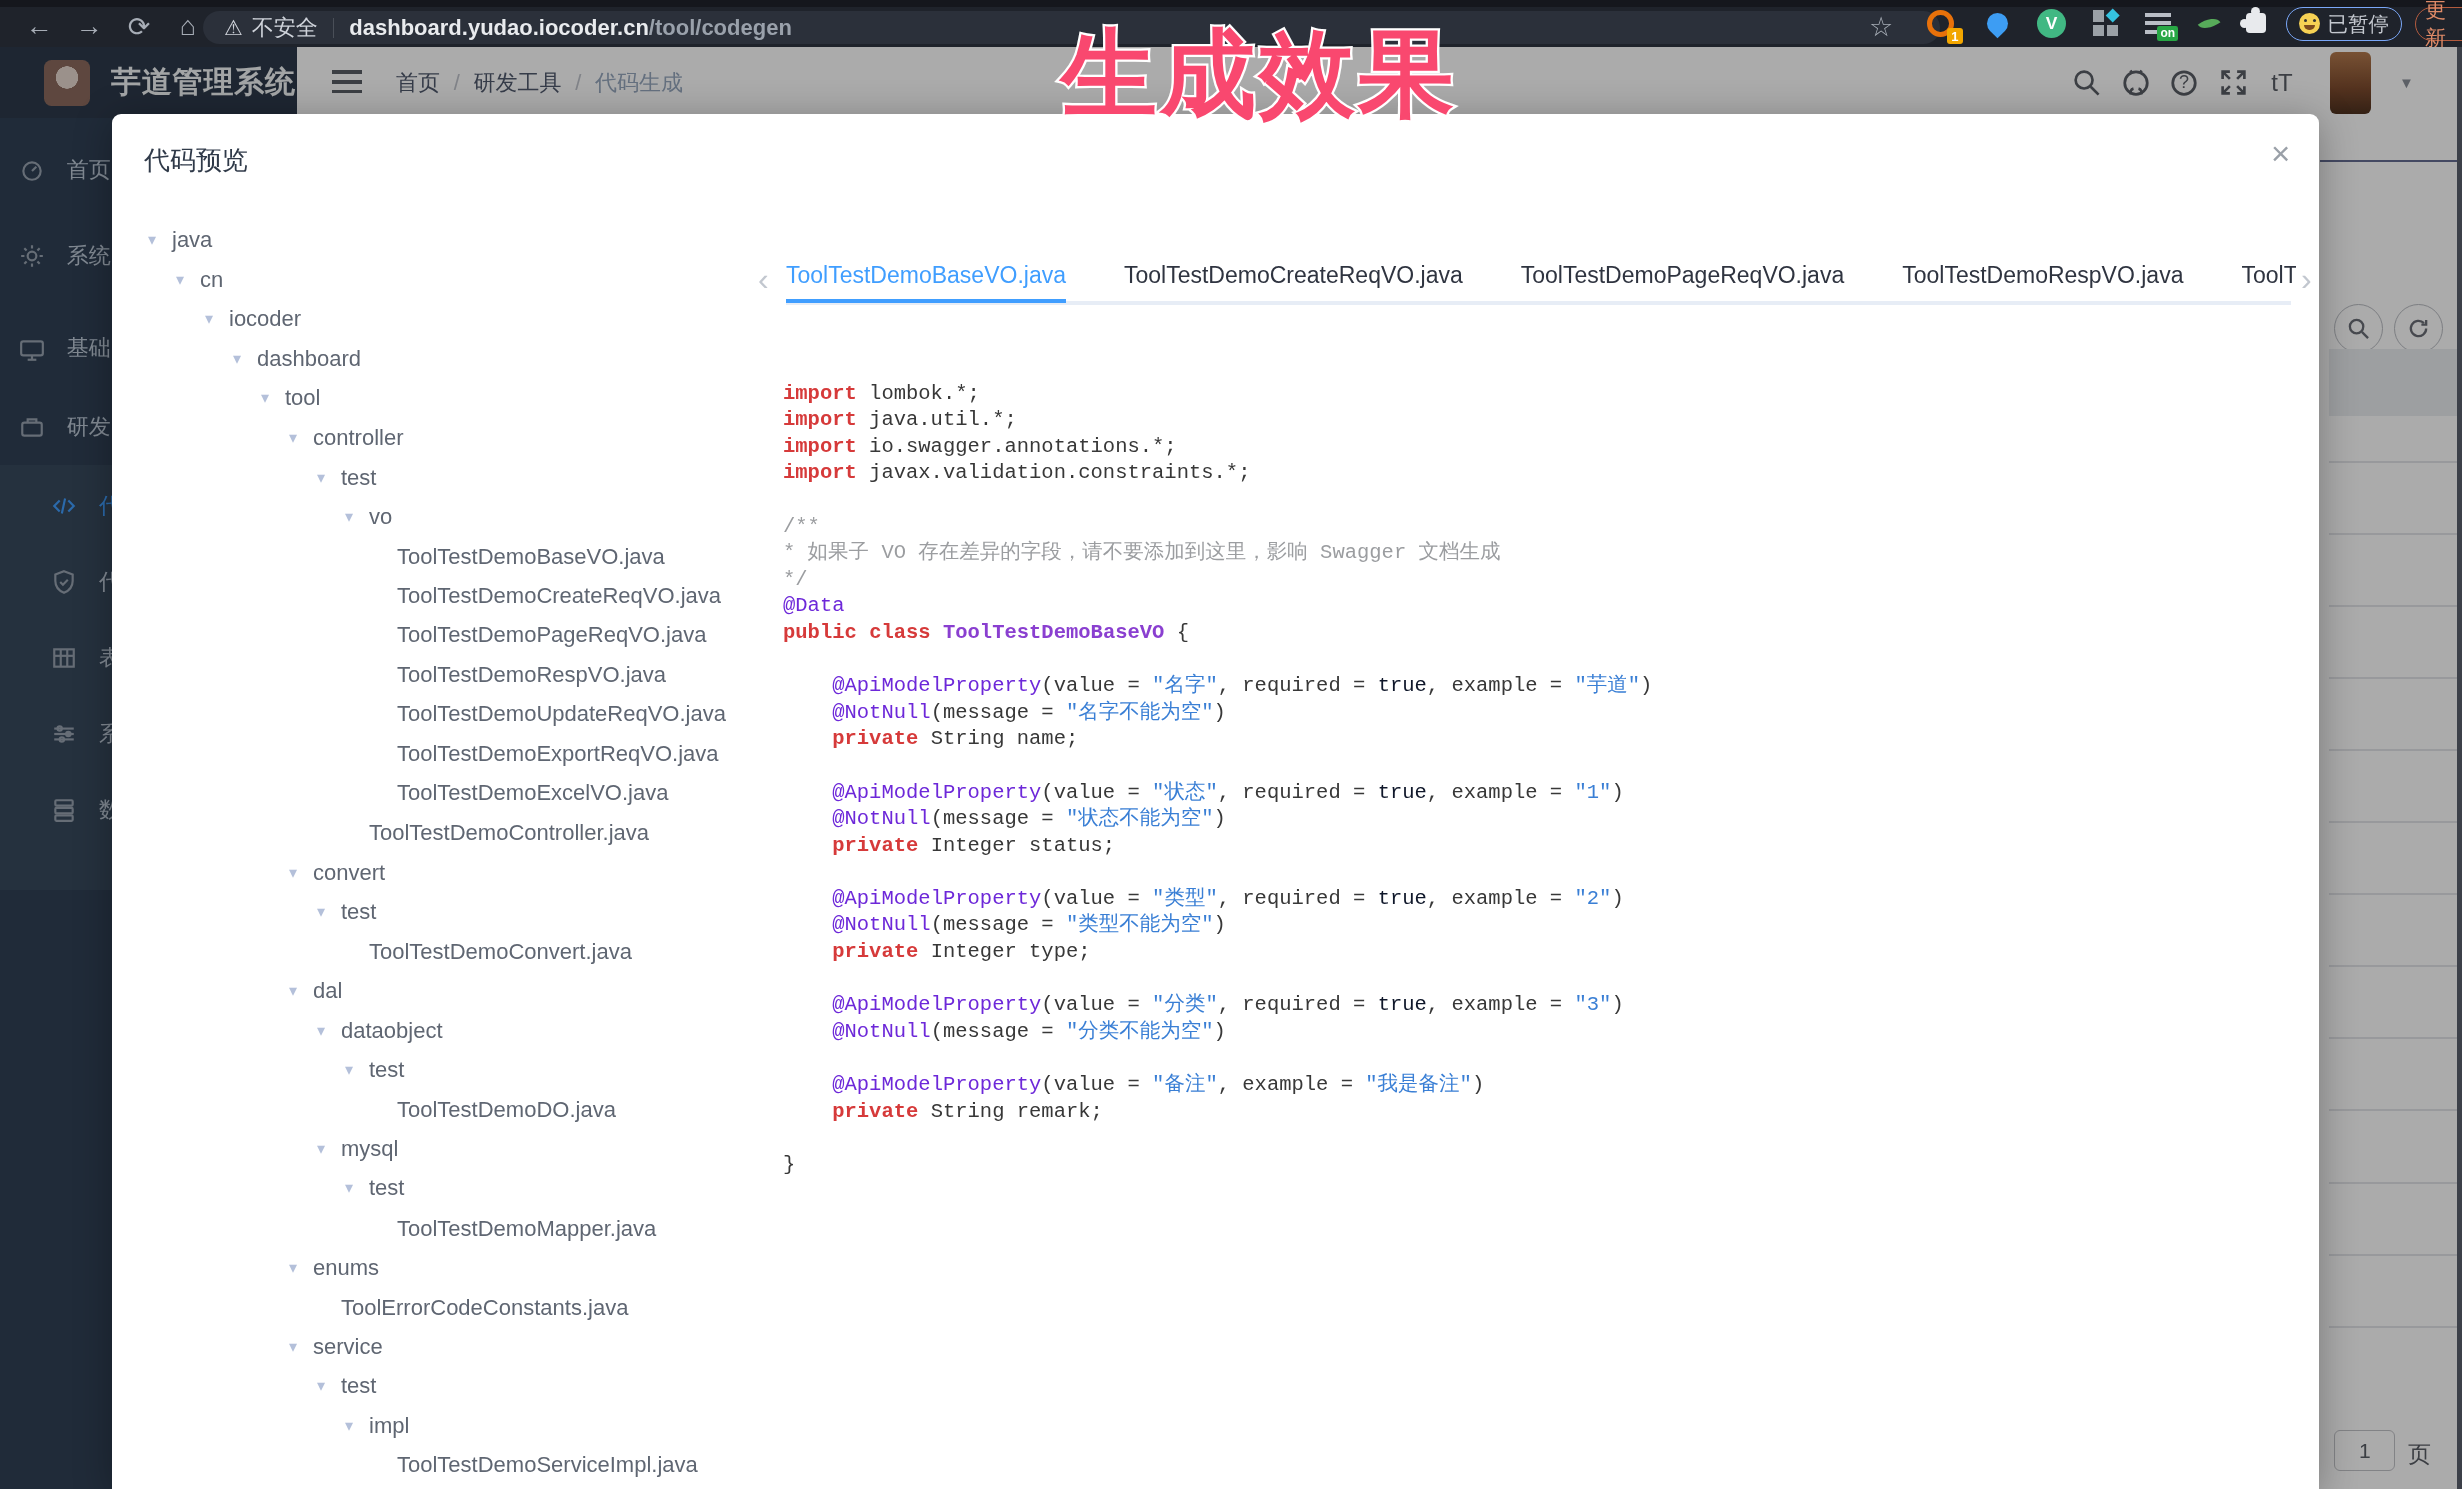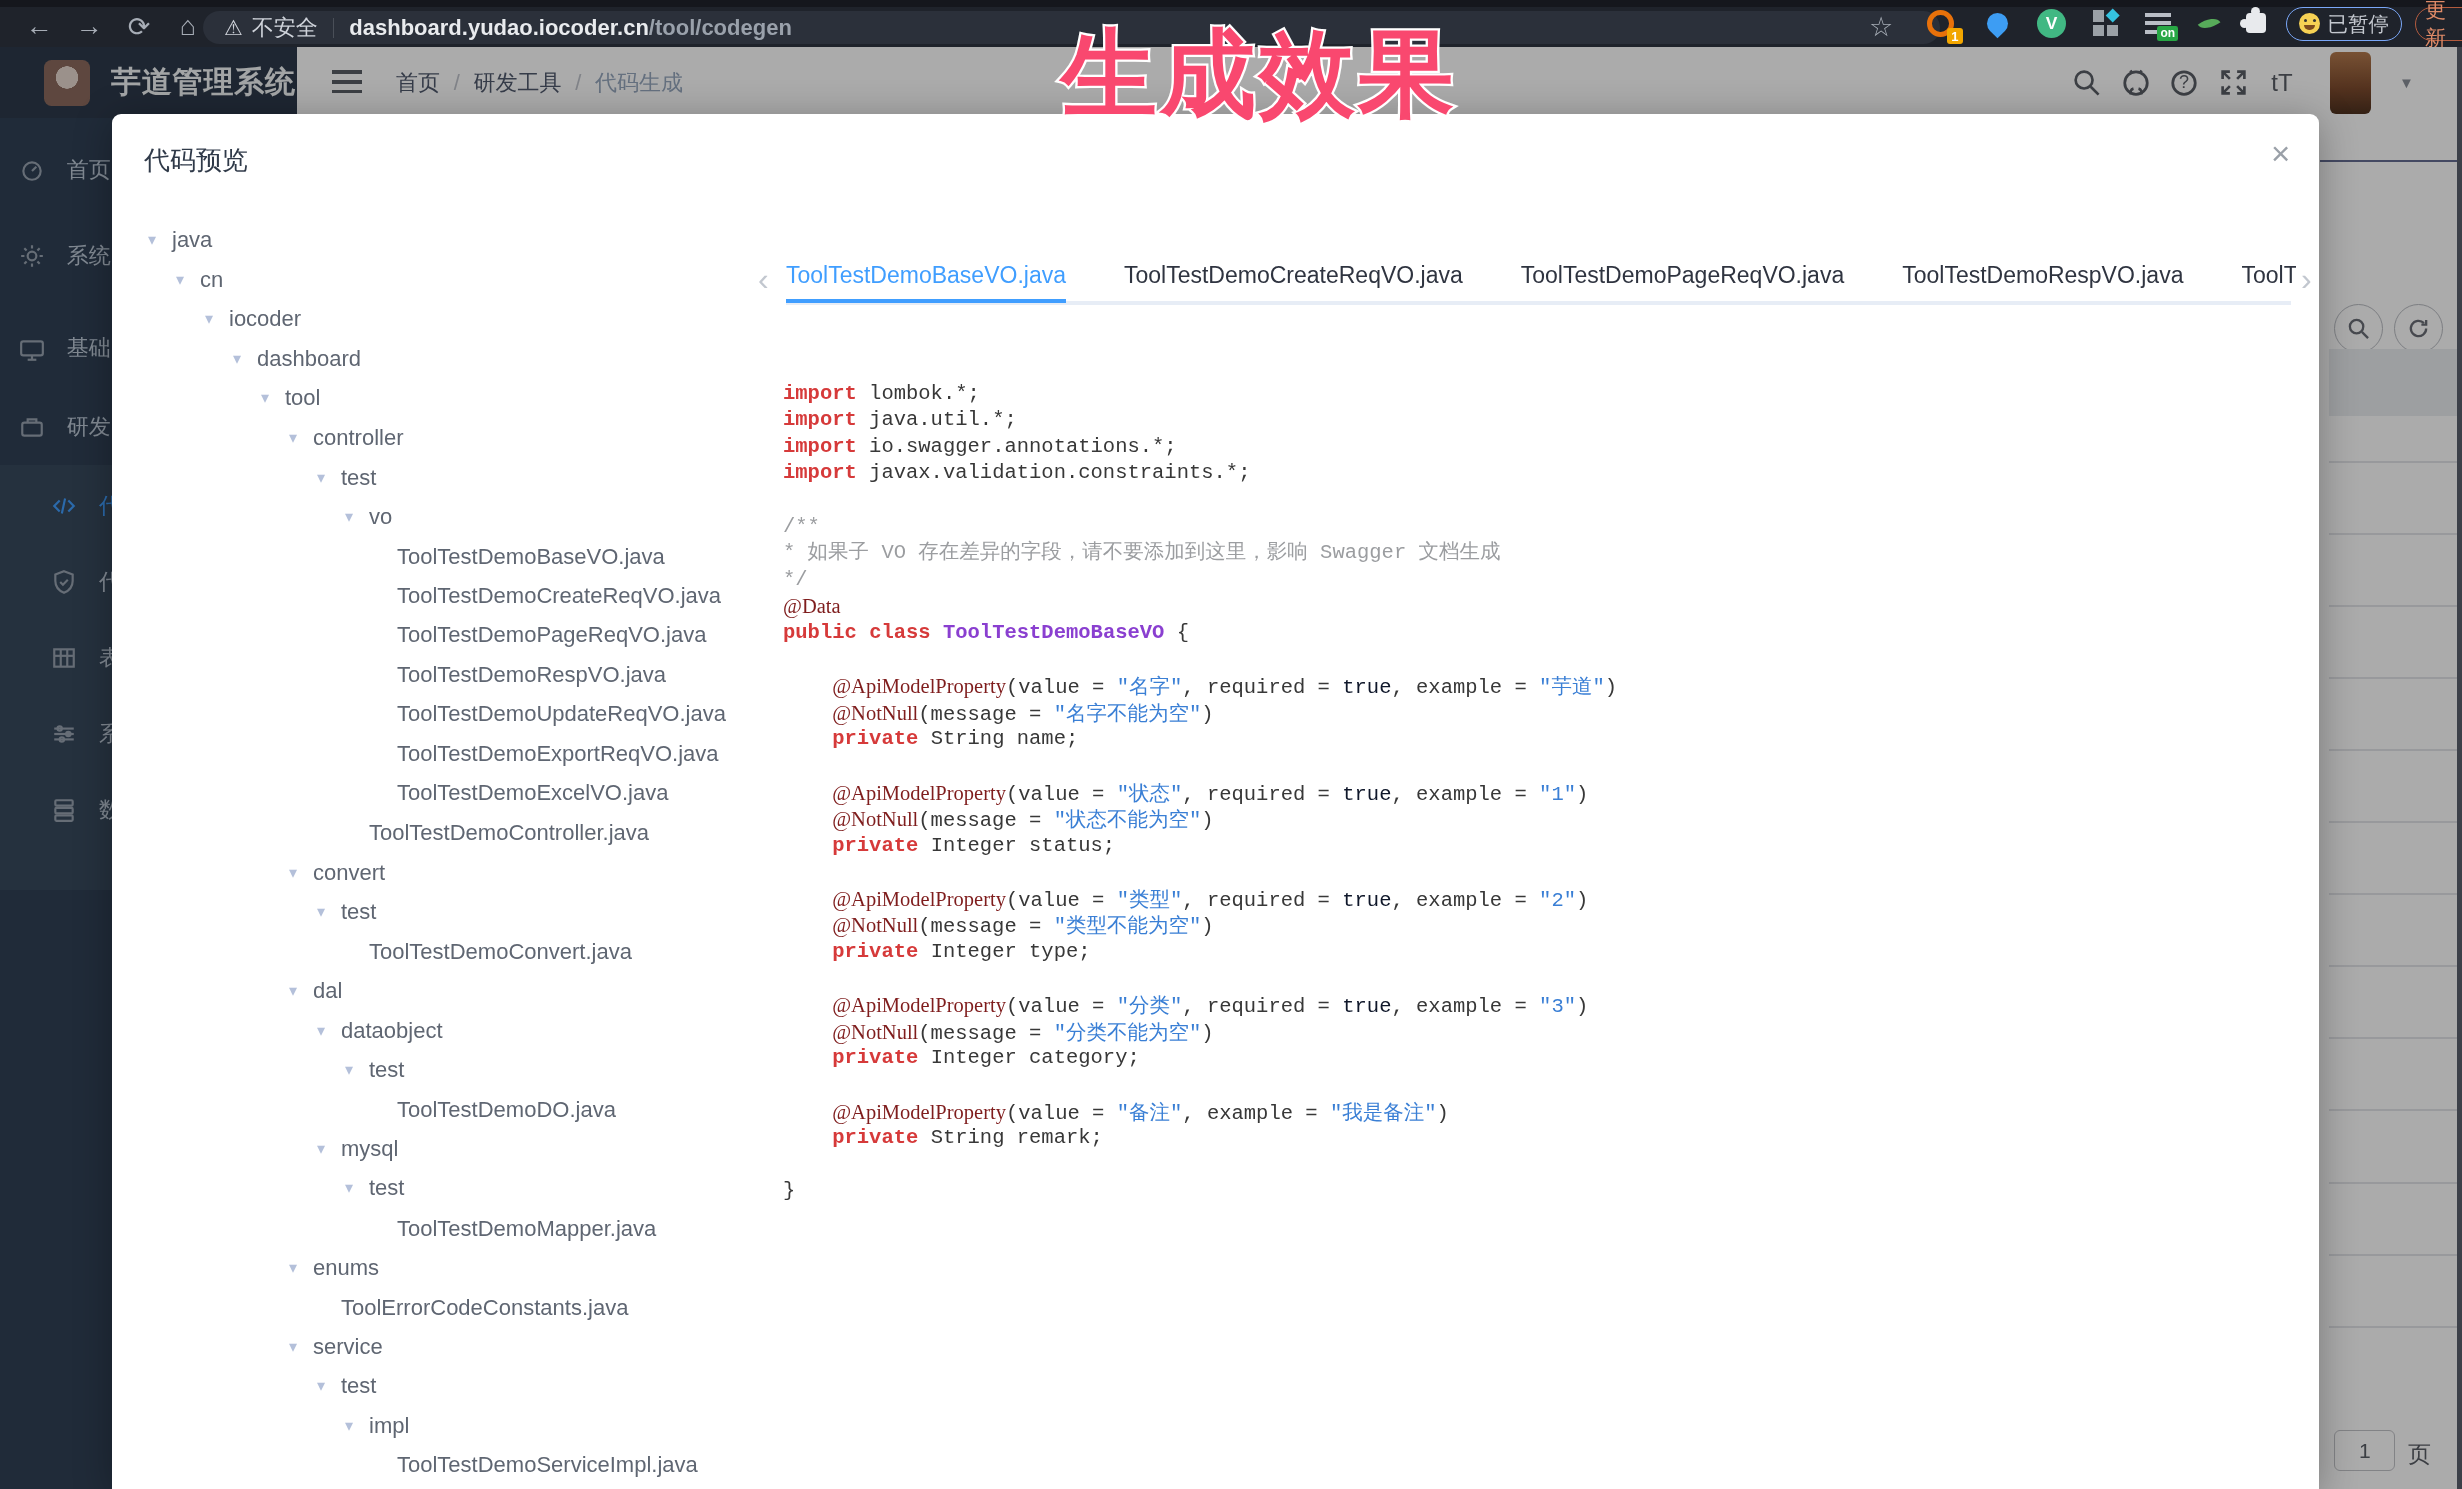--- a/index.html
+++ b/index.html
@@ -104,21 +104,21 @@
   .tab.active{color:#409eff;border-bottom:4.6px solid #409eff;}
   .track{position:absolute;left:674px;top:187px;width:1505px;height:3.8px;background:#e7edf6;}
 
   
   .code{position:absolute;left:671px;top:240px;font-family:"Liberation Mono","DejaVu Sans Mono",monospace;
         font-size:20.5px;}
   .cline{height:26.6px;line-height:26.6px;white-space:pre;}
   .tok-k{color:#d63a3a;font-weight:bold;}
   .tok-p{color:#383838;}
   .tok-s{color:#3a7fd5;}
-  .tok-a{color:#7f1d1d;font-family:Liberation Serif, serif;}
+  .tok-a{color:#6d28d9;}
   .tok-c{color:#9b9da0;}
   .tok-t{color:#8a3fd0;font-weight:bold;}
   .tok-b{color:#0f172a;font-weight:normal;text-align:right;}
 
   
   .pink{position:absolute;left:1061px;top:10.6px;z-index:90;font-size:96px;font-weight:bold;color:#f9486f;
         -webkit-text-stroke:4.6px #fff;paint-order:stroke fill;letter-spacing:3px;
         text-shadow:0 0 1.5px #fff;}
 </style>
 </head>
@@ -521,21 +521,20 @@
         <div class="cline"><span class="tok-p">    </span><span class="tok-a">@ApiModelProperty</span><span class="tok-p">(value = </span><span class="tok-s">"状态"</span><span class="tok-p">, required = </span><span class="tok-b">true</span><span class="tok-p">, example = </span><span class="tok-s">"1"</span><span class="tok-p">)</span></div>
         <div class="cline"><span class="tok-p">    </span><span class="tok-a">@NotNull</span><span class="tok-p">(message = </span><span class="tok-s">"状态不能为空"</span><span class="tok-p">)</span></div>
         <div class="cline"><span class="tok-p">    </span><span class="tok-k">private</span><span class="tok-p"> Integer status;</span></div>
         <div class="cline">&nbsp;</div>
         <div class="cline"><span class="tok-p">    </span><span class="tok-a">@ApiModelProperty</span><span class="tok-p">(value = </span><span class="tok-s">"类型"</span><span class="tok-p">, required = </span><span class="tok-b">true</span><span class="tok-p">, example = </span><span class="tok-s">"2"</span><span class="tok-p">)</span></div>
         <div class="cline"><span class="tok-p">    </span><span class="tok-a">@NotNull</span><span class="tok-p">(message = </span><span class="tok-s">"类型不能为空"</span><span class="tok-p">)</span></div>
         <div class="cline"><span class="tok-p">    </span><span class="tok-k">private</span><span class="tok-p"> Integer type;</span></div>
         <div class="cline">&nbsp;</div>
         <div class="cline"><span class="tok-p">    </span><span class="tok-a">@ApiModelProperty</span><span class="tok-p">(value = </span><span class="tok-s">"分类"</span><span class="tok-p">, required = </span><span class="tok-b">true</span><span class="tok-p">, example = </span><span class="tok-s">"3"</span><span class="tok-p">)</span></div>
         <div class="cline"><span class="tok-p">    </span><span class="tok-a">@NotNull</span><span class="tok-p">(message = </span><span class="tok-s">"分类不能为空"</span><span class="tok-p">)</span></div>
-        <div class="cline"><span class="tok-p">    </span><span class="tok-k">private</span><span class="tok-p"> Integer category;</span></div>
         <div class="cline">&nbsp;</div>
         <div class="cline"><span class="tok-p">    </span><span class="tok-a">@ApiModelProperty</span><span class="tok-p">(value = </span><span class="tok-s">"备注"</span><span class="tok-p">, example = </span><span class="tok-s">"我是备注"</span><span class="tok-p">)</span></div>
         <div class="cline"><span class="tok-p">    </span><span class="tok-k">private</span><span class="tok-p"> String remark;</span></div>
         <div class="cline">&nbsp;</div>
         <div class="cline"><span class="tok-p">}</span></div>
       </div>
   </div>
 
   <div class="pink">生成效果</div>
 

